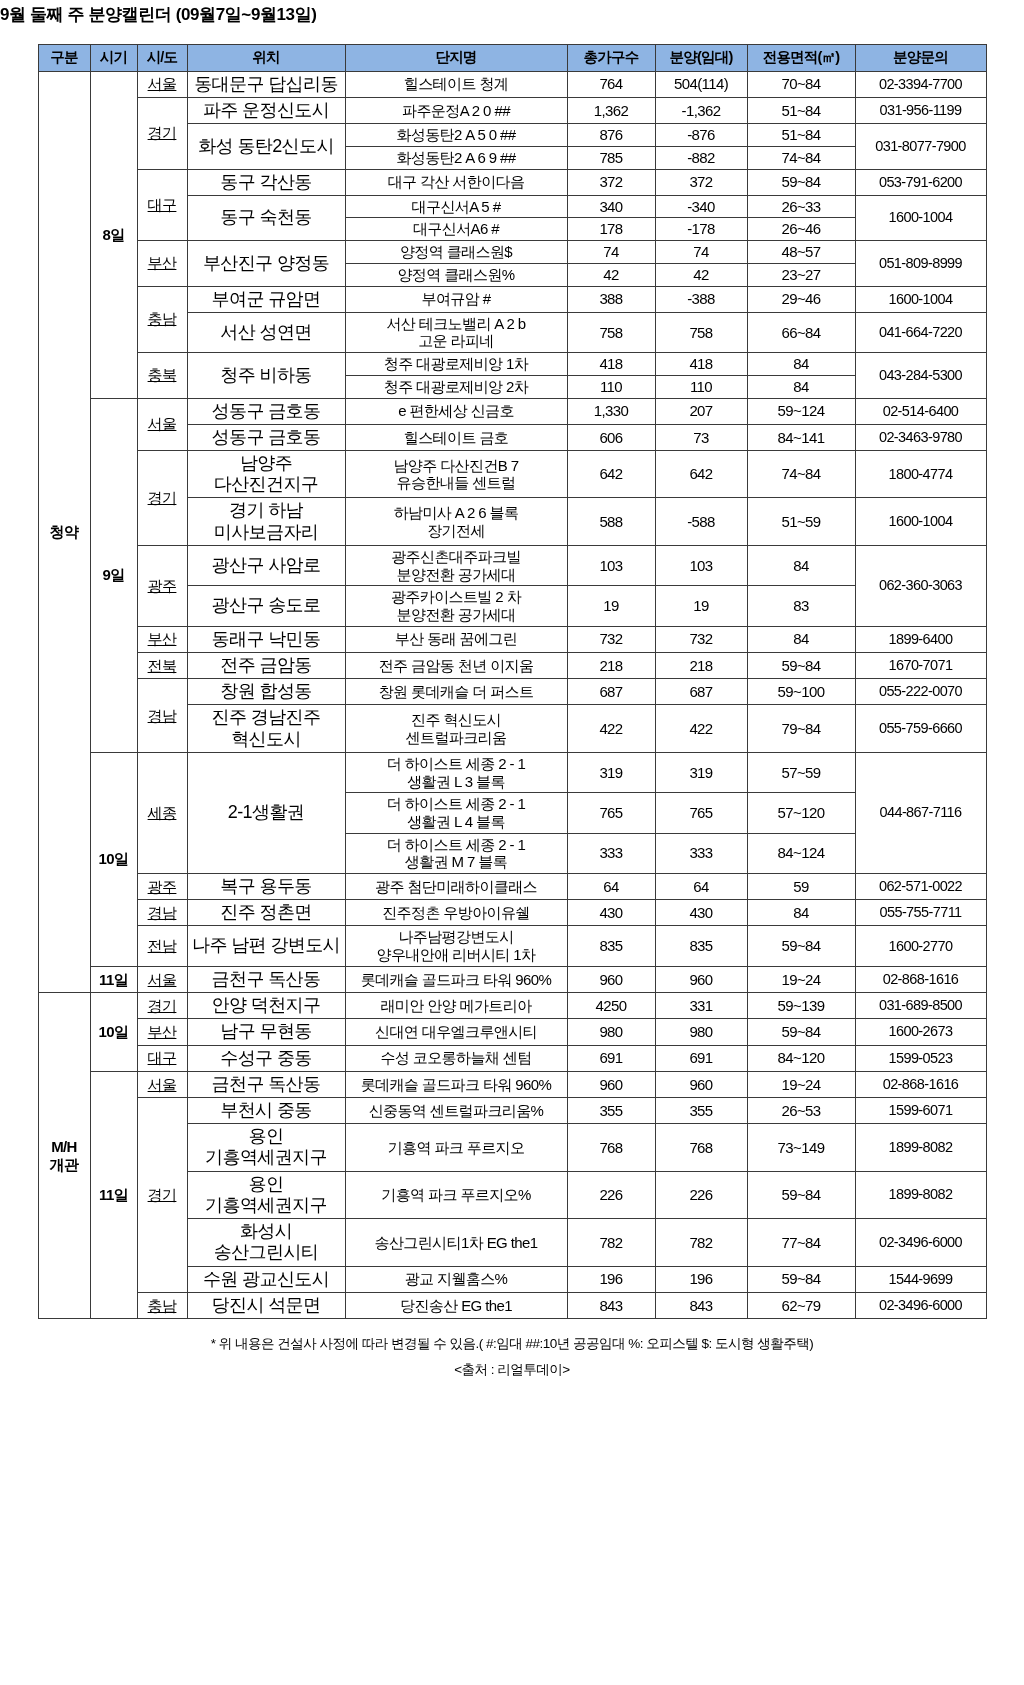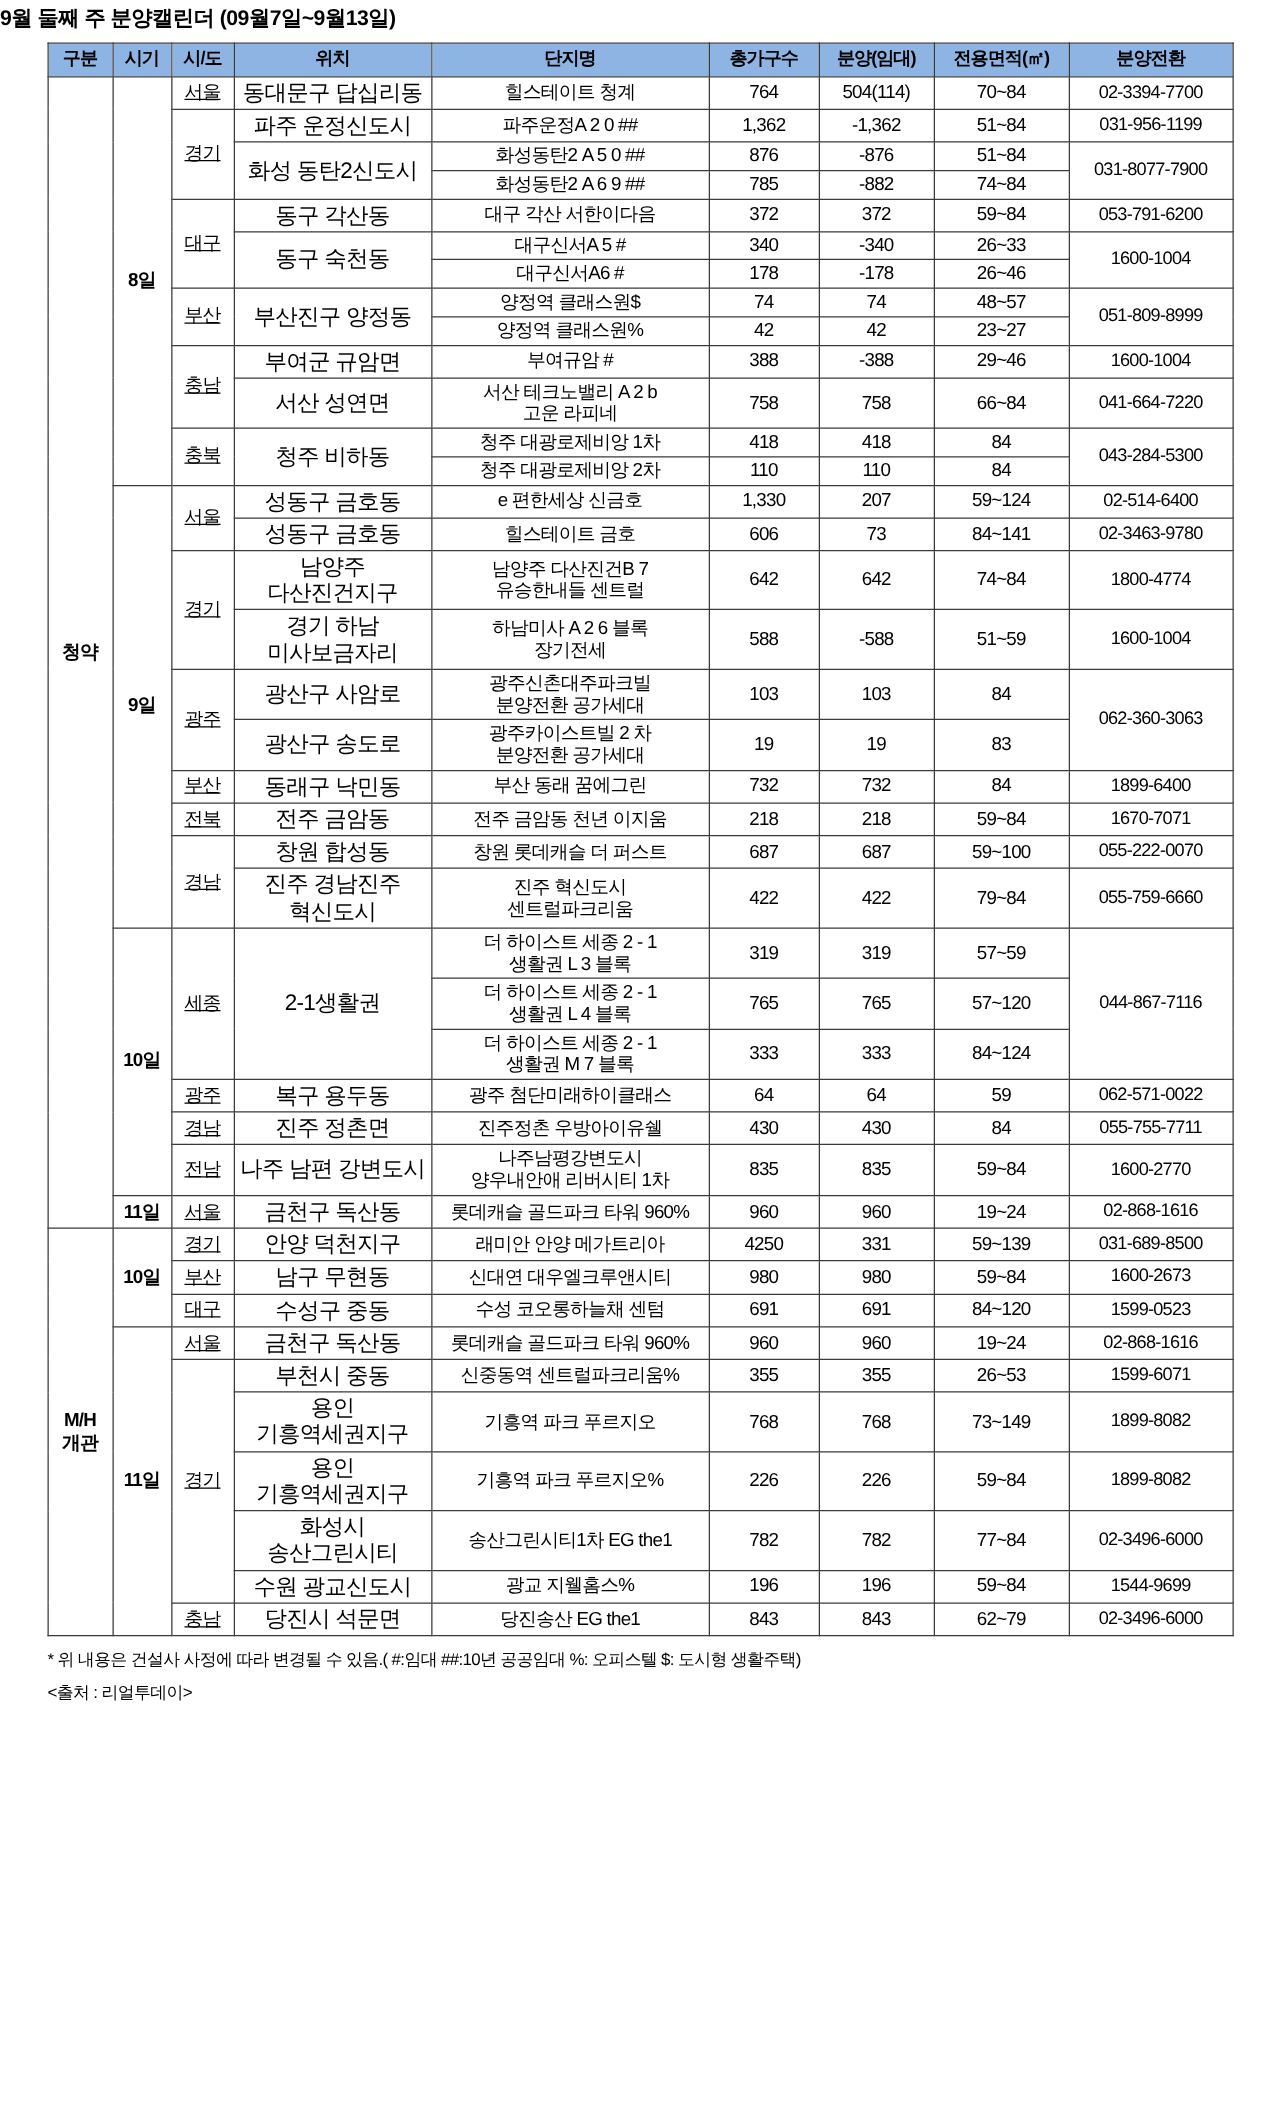--- a/index.html
+++ b/index.html
@@ -21,21 +21,21 @@
     text-align:left;
     font-size:17px;
     font-weight:bold;
     letter-spacing:-0.4px;
     padding:6px 0 7px 0;
     line-height:1.1;
   }
   table.cal{
     border-collapse:collapse;
     width:948px;
-    margin:2px auto;
+    margin:12px auto;
     table-layout:fixed;
     font-size:14.5px;
   }
   table.cal td, table.cal th{
     border:1px solid #3a3a3a;
     text-align:center;
     vertical-align:middle;
     padding:2px 1px;
     line-height:1.18;
     letter-spacing:-0.6px;
@@ -70,21 +70,21 @@
   td.tel{font-size:14.5px;letter-spacing:-0.3px;}
   .two-line{line-height:1.2;}
 
   .footnotes{
     width:948px;
     margin:6px auto 0 auto;
     font-size:13.5px;
     letter-spacing:-0.5px;
     line-height:1.9;
   }
-  .footnotes div{white-space:nowrap;}
+  .footnotes div{white-space:nowrap;text-align:center;}
 </style>
 </head>
 <body>
 
 <div id="page">
 
   <div class="title">9월 둘째 주 분양캘린더 (09월7일~9월13일)</div>
 
   <table class="cal">
     <colgroup>
@@ -101,21 +101,21 @@
     <thead>
       <tr>
         <th>구분</th>
         <th>시기</th>
         <th>시/도</th>
         <th>위치</th>
         <th>단지명</th>
         <th>총가구수</th>
         <th>분양(임대)</th>
         <th>전용면적(㎡)</th>
-        <th>분양전환</th>
+        <th>분양문의</th>
       </tr>
     </thead>
     <tbody>
 
       <tr>
         <td class="gubun" rowspan="30">청약</td>
         <td class="sigi" rowspan="13">8일</td>
         <td class="sido">서울</td>
         <td class="wichi">동대문구 답십리동</td>
         <td class="danji">힐스테이트 청계</td>

